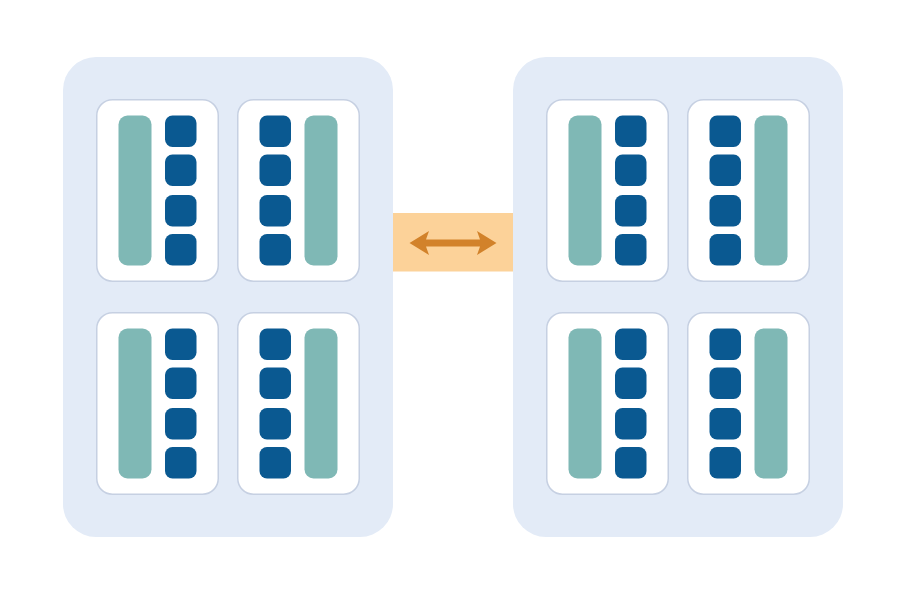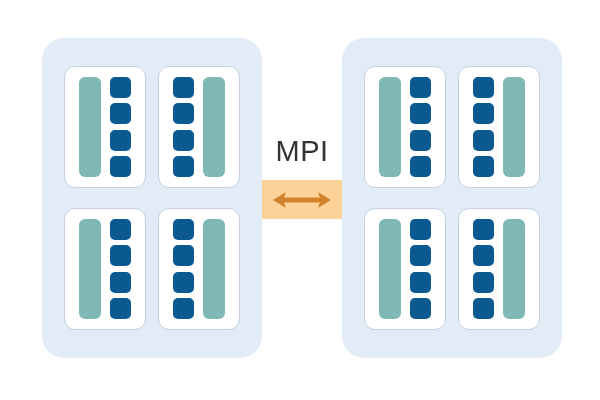--- a/index.html
+++ b/index.html
@@ -157,21 +157,20 @@
           <div class="core-block"></div>
           <div class="core-block"></div>
           <div class="core-block"></div>
         </div>
       </div>
 
     </div>
   </div>
 
   <div id="mpi-link">
-    <div id="mpi-label">MPI</div>
     <div id="mpi-arrow-box">
       <span>
         <svg width="62" height="22" viewBox="0 0 62 22" xmlns="http://www.w3.org/2000/svg">
           <path d="M2 11 L15 3 L13 8.6 L49 8.6 L47 3 L60 11 L47 19 L49 13.4 L13 13.4 L15 19 Z" fill="#D2822A"></path>
         </svg>
       </span>
     </div>
   </div>
 
   <div class="node-panel" id="node-right">

